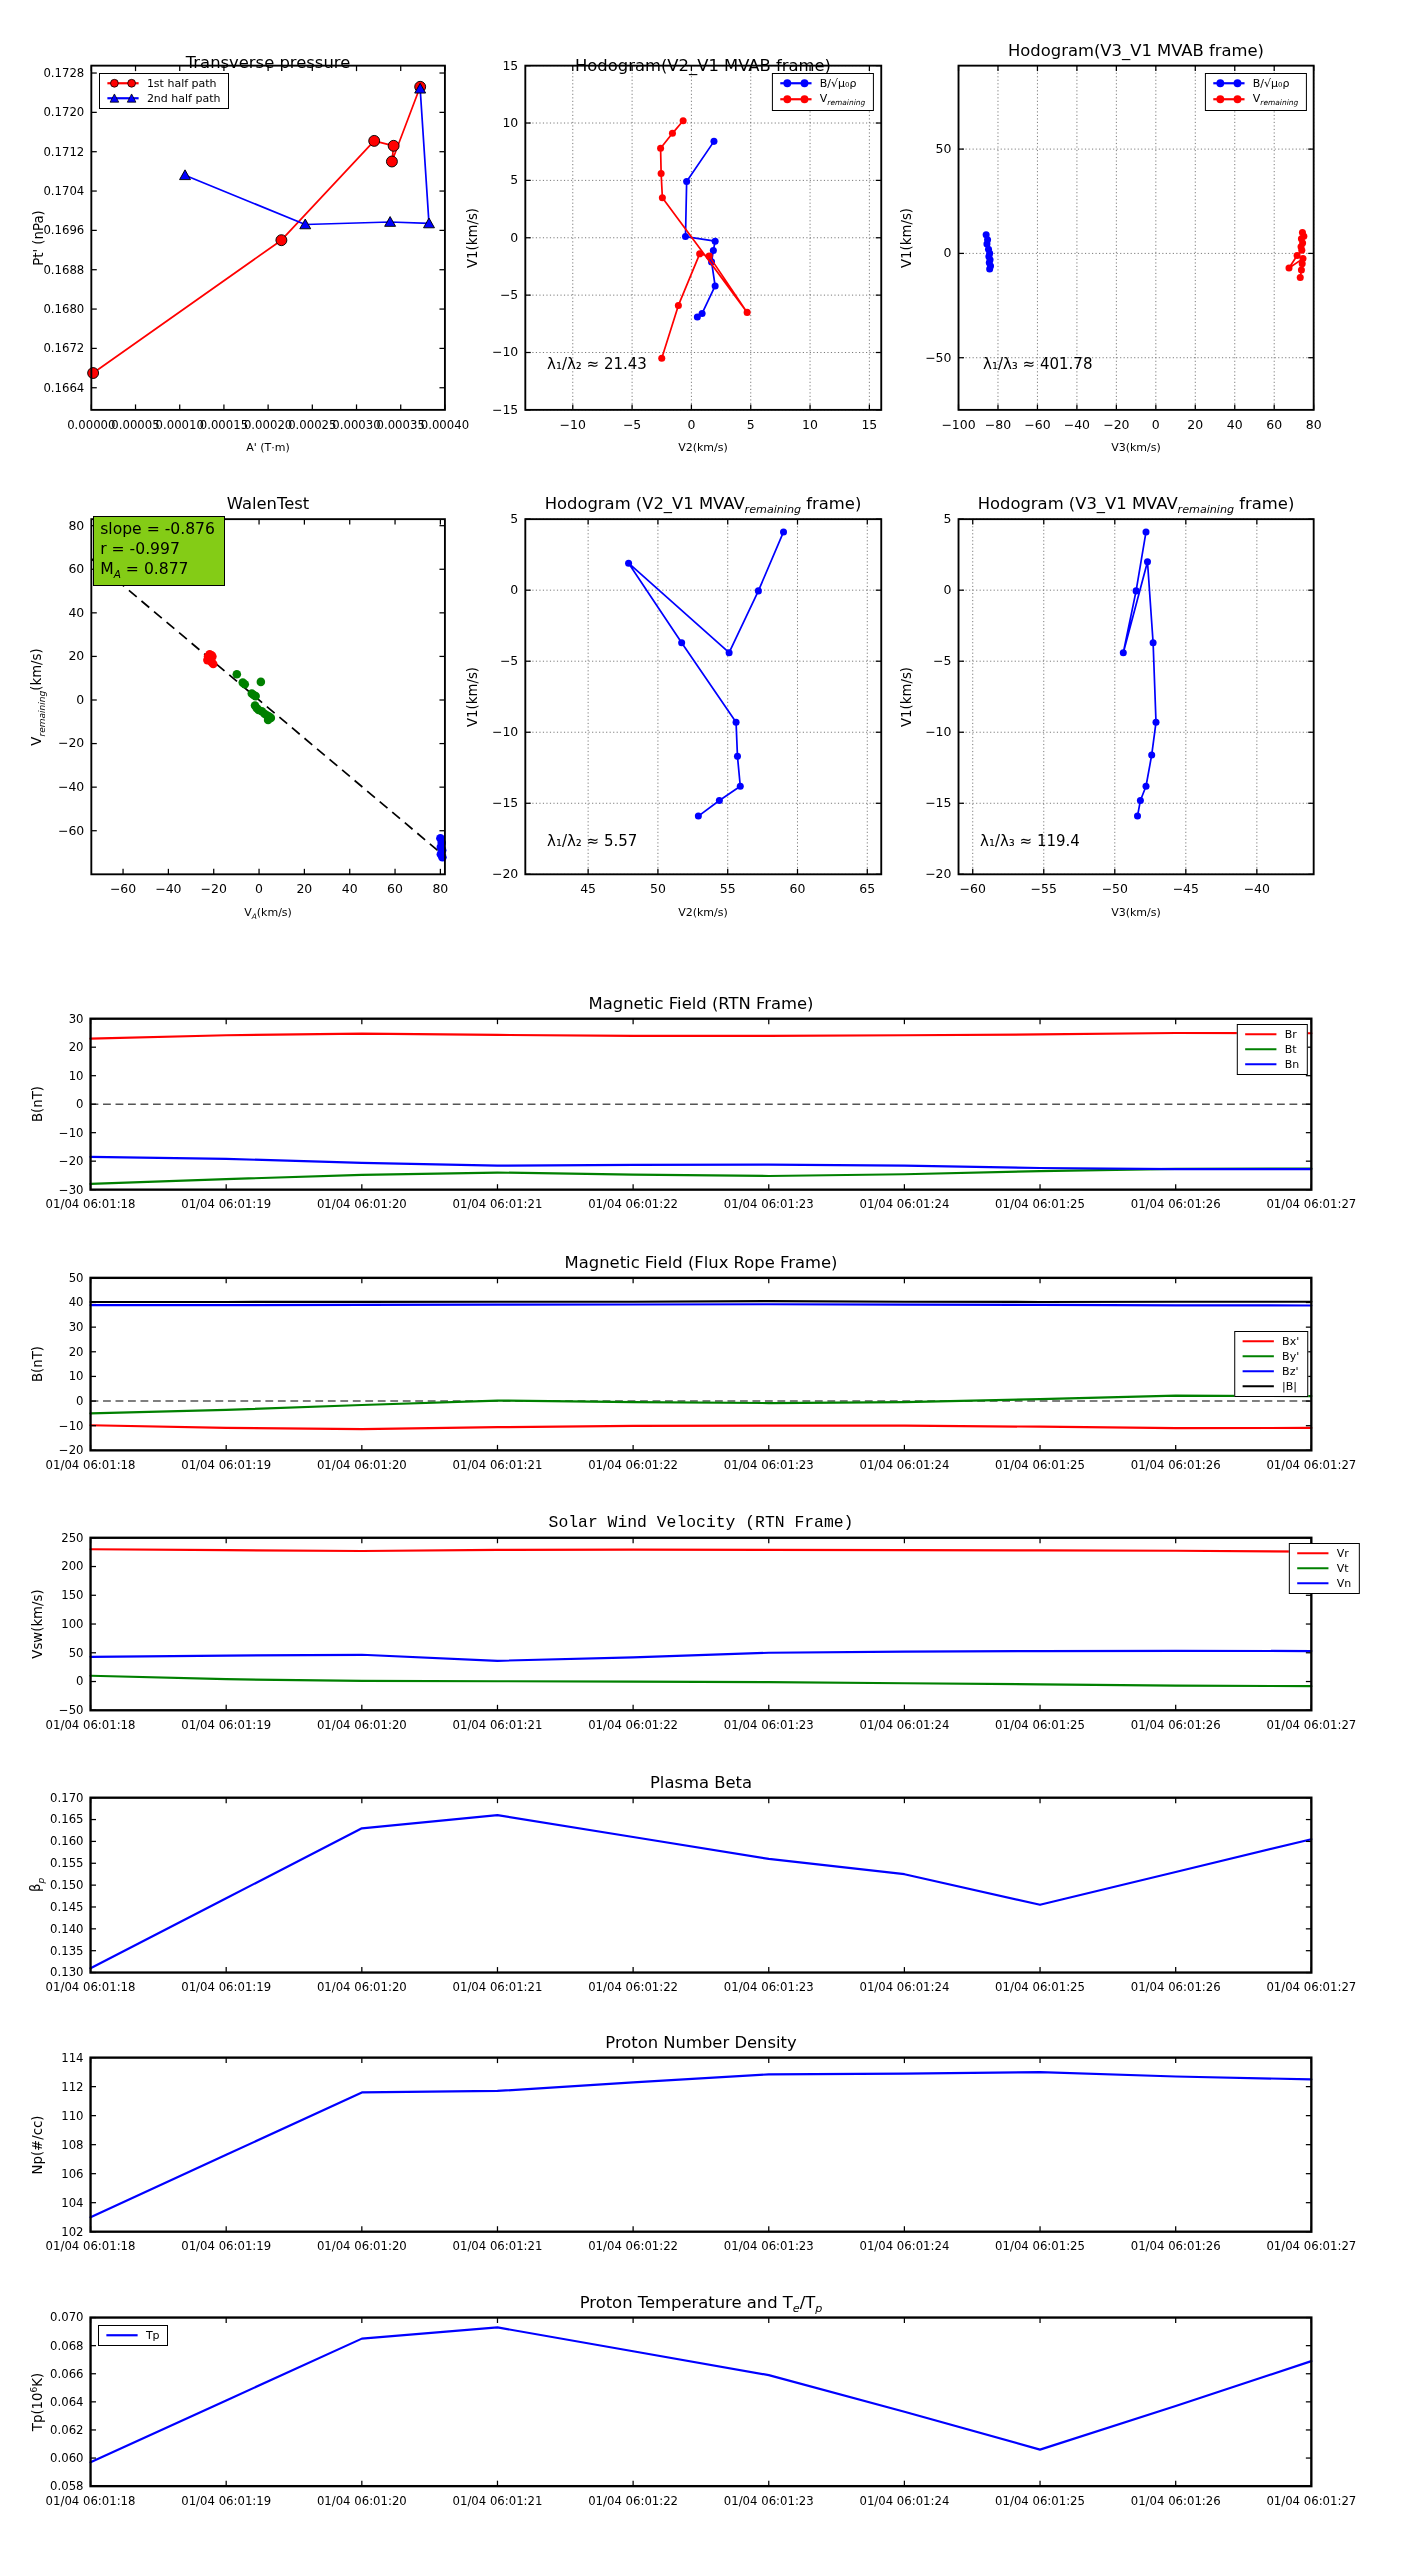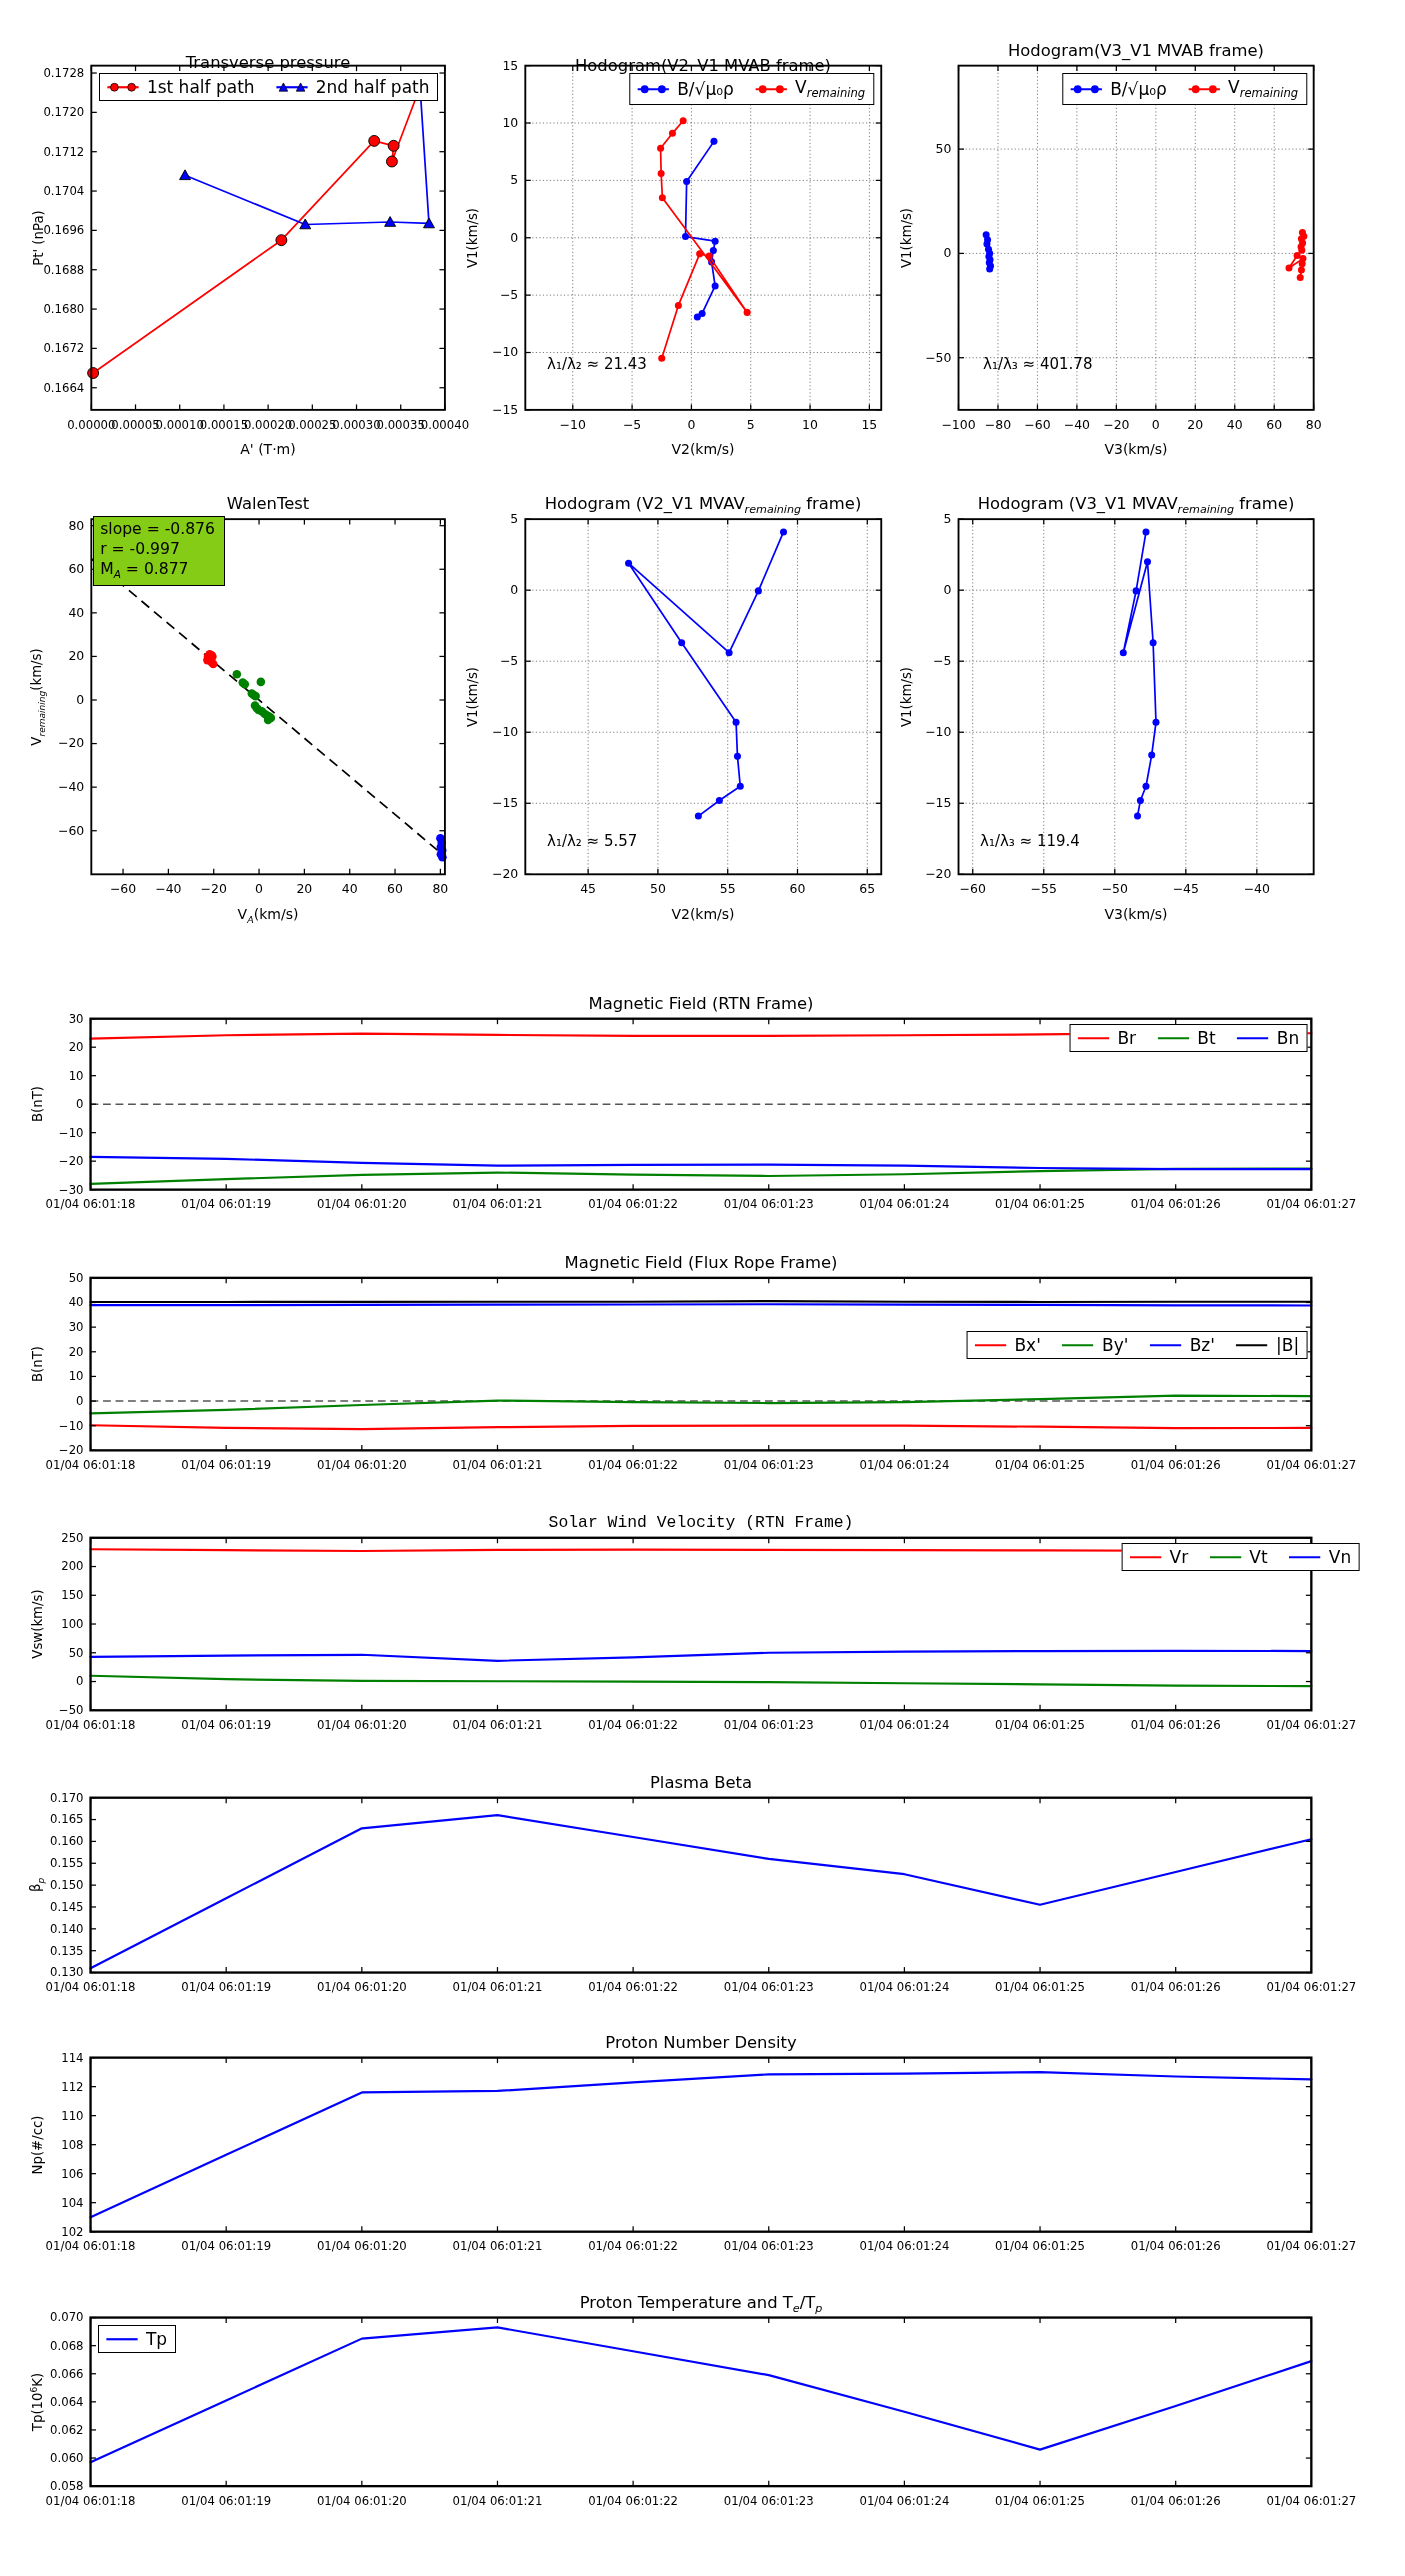--- a/index.html
+++ b/index.html
@@ -1,27 +1,27 @@
 <!DOCTYPE html>
 <html style="font-size:12.5px"><head>
 <meta charset="utf-8">
 <style>
   html,body{margin:0;padding:0;background:#ffffff;}
   #fig{position:relative;width:1405px;height:2576px;background:#ffffff;overflow:hidden;
        font-family:"DejaVu Sans","Liberation Sans",sans-serif;color:#000;}
   #plot-svg{position:absolute;left:0;top:0;}
   #overlays{position:absolute;left:0;top:0;width:100%;height:100%;}
   .p-title{position:absolute;transform:translateX(-50%);font-size:16.4px;white-space:nowrap;}
-  .p-xlabel{position:absolute;transform:translateX(-50%);font-size:14px;white-space:nowrap;}
+  .p-xlabel{position:absolute;transform:translateX(-50%);font-size:11px;white-space:nowrap;}
   .p-ylabel{position:absolute;transform:translate(-50%,-50%) rotate(-90deg);font-size:13.3px;white-space:nowrap;}
   .p-annot{position:absolute;font-size:15px;white-space:nowrap;}
   .p-stats{position:absolute;background:#84cc16;border:1.6px solid #000;padding:1.6px 9.4px 3.1px 6.2px;
            font-size:15.6px;line-height:1.3;white-space:nowrap;}
   .legend{position:absolute;background:#fff;border:1.6px solid #000;padding:3.1px 7.8px 3.1px 4.7px;
-          display:flex;flex-direction:row;gap:19px;font-size:17px;}
+          display:flex;flex-direction:column;gap:2px;font-size:11px;}
   .legend-row{display:flex;align-items:center;gap:6.2px;white-space:nowrap;}
   sub{font-size:68%;font-style:italic;}
   sup{font-size:68%;}
   svg text{font-family:"DejaVu Sans","Liberation Sans",sans-serif;}
 </style>
 </head>
 <body>
 
 <div id="fig">
   <svg id="plot-svg" width="1405" height="2576" viewBox="0 0 1800 3300">

